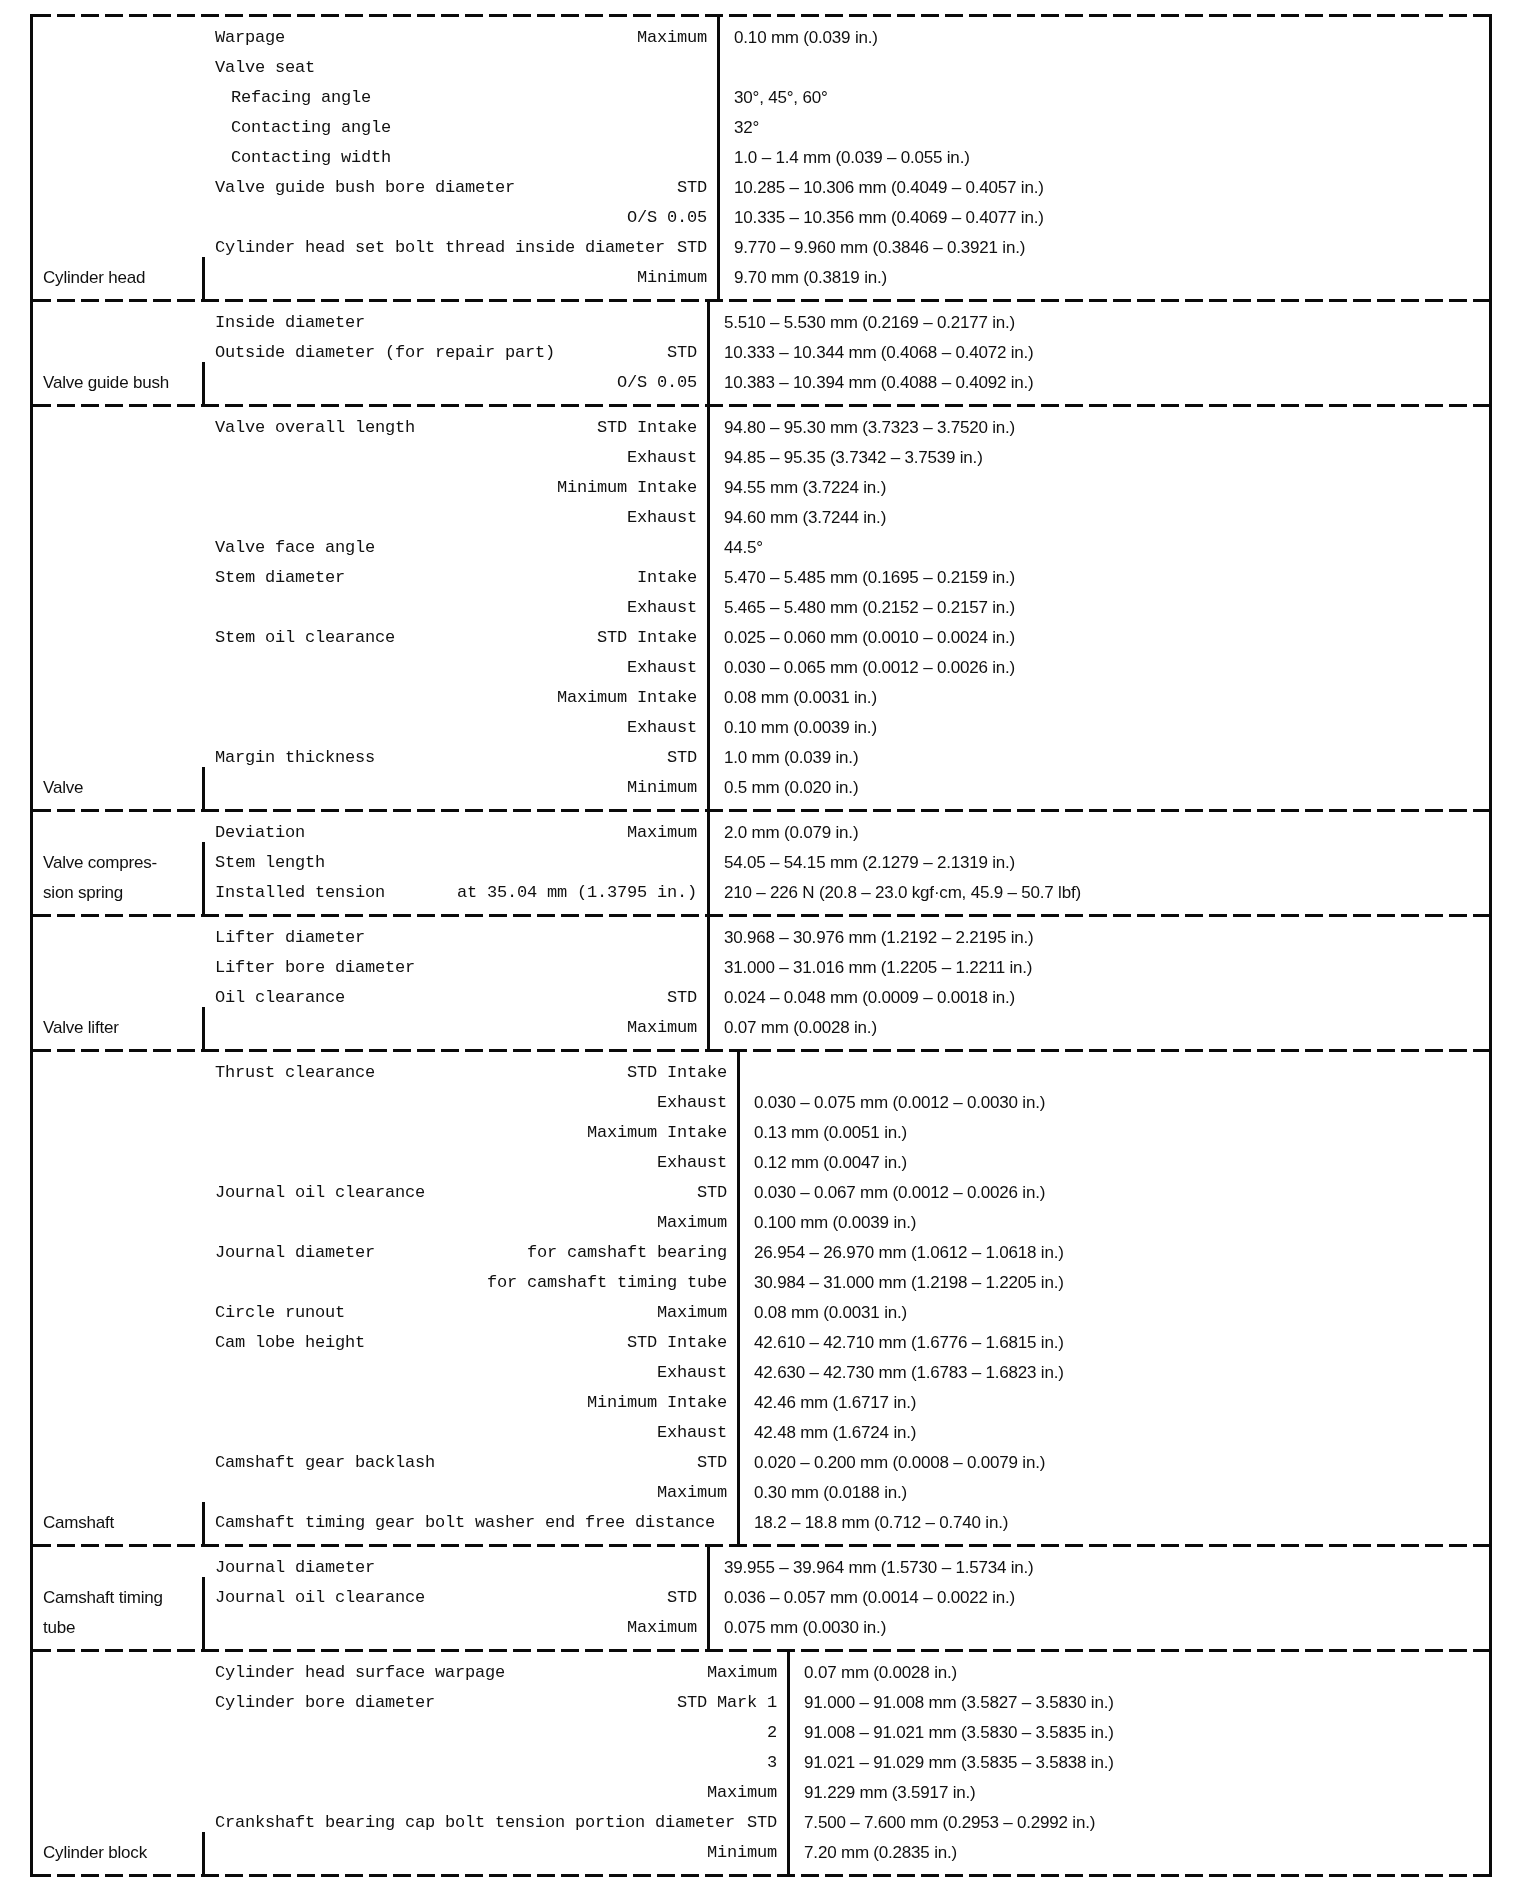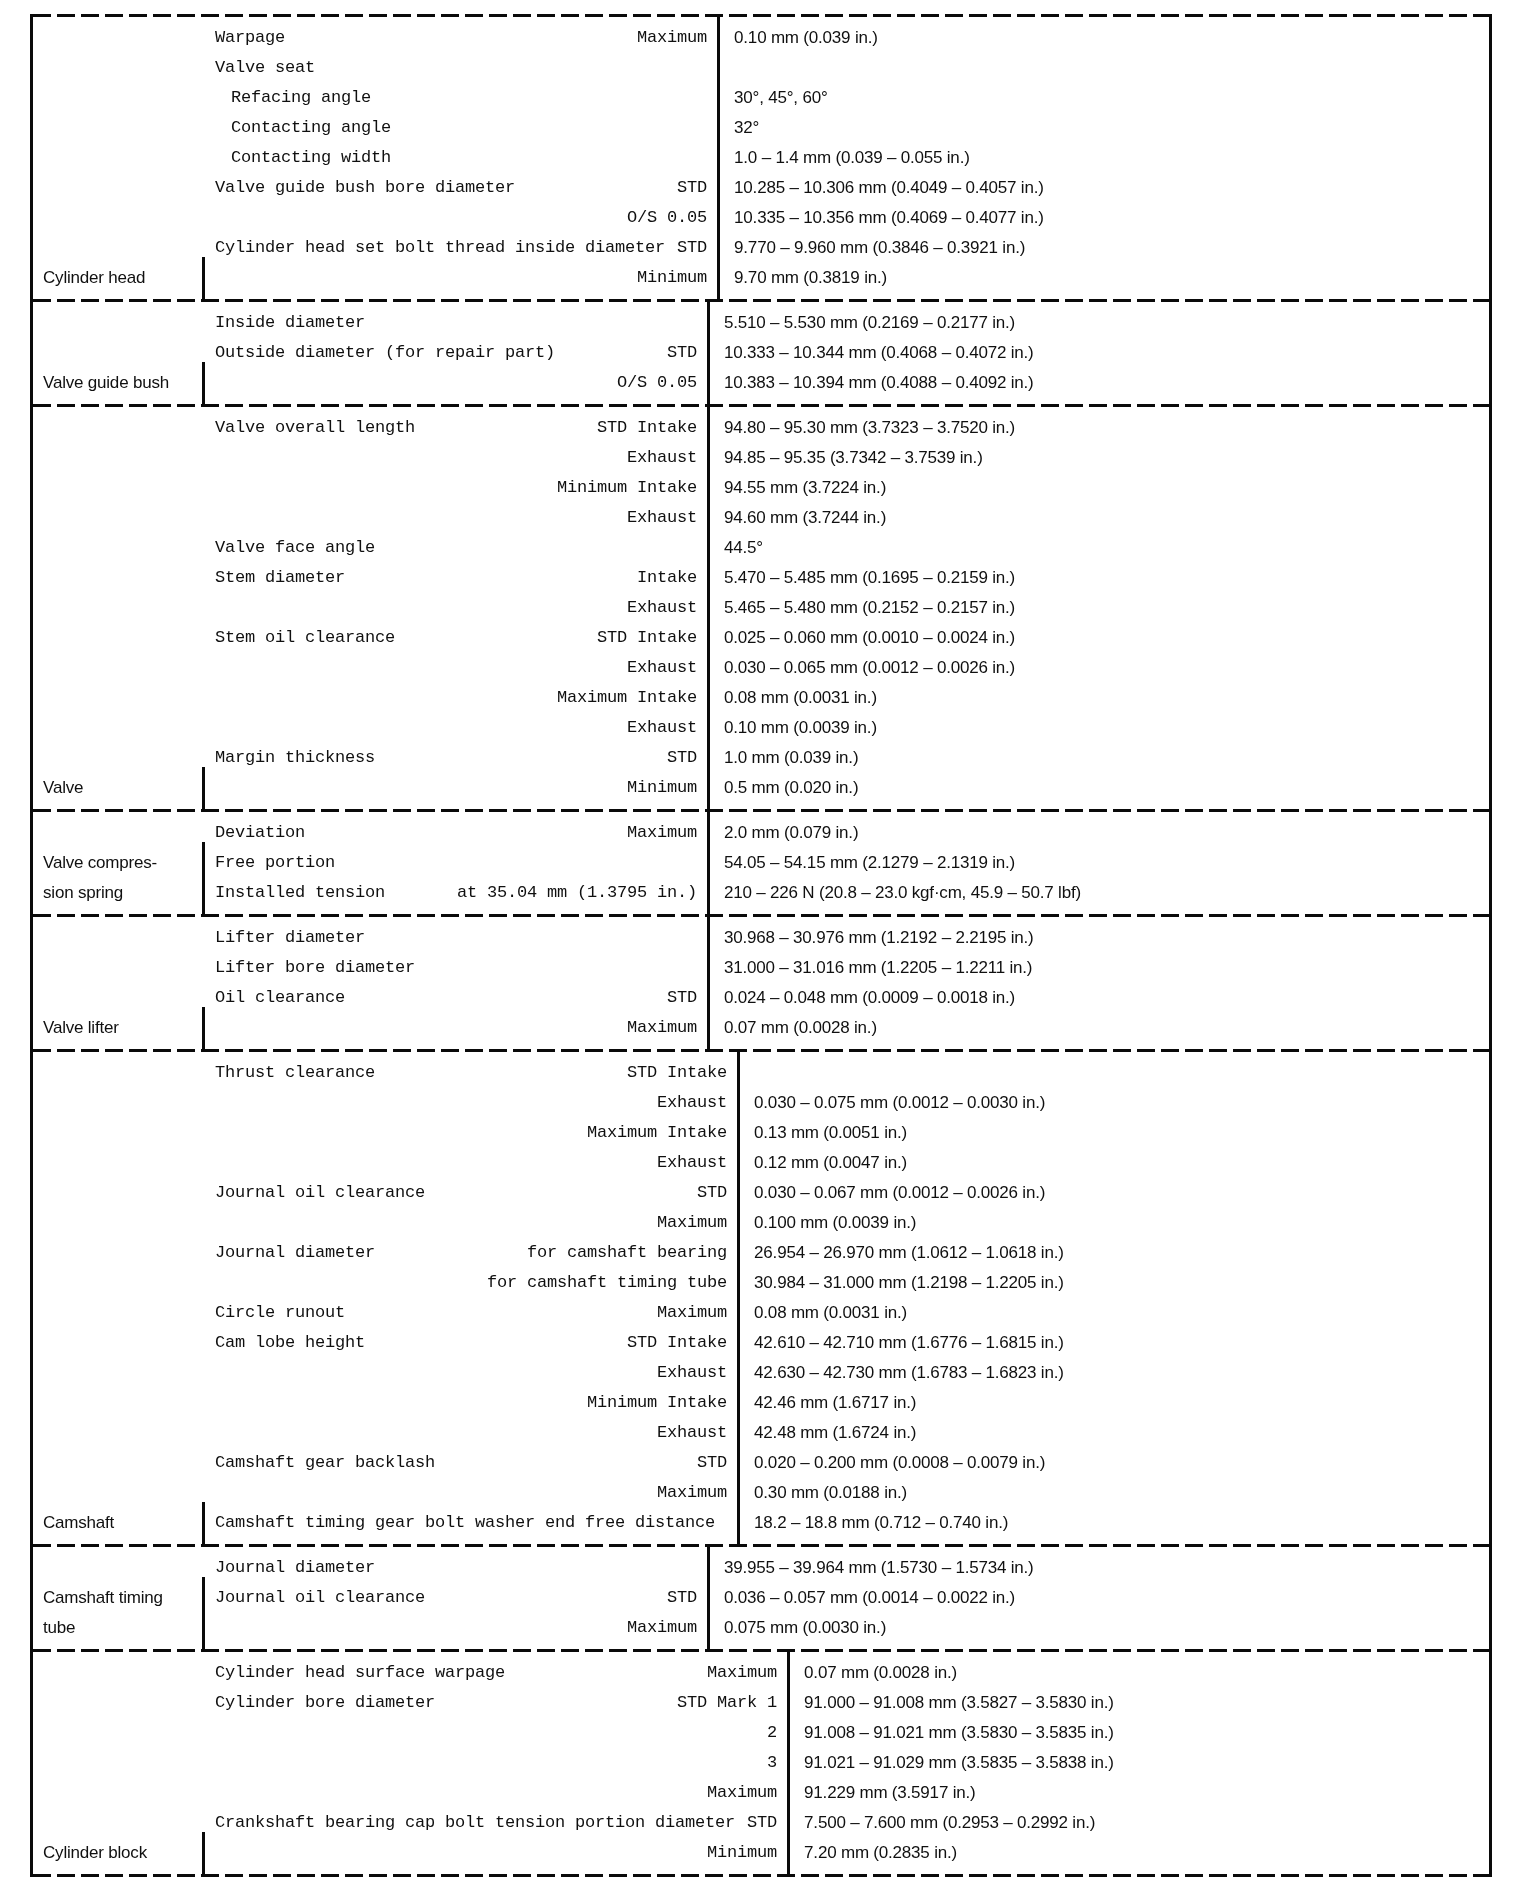--- a/index.html
+++ b/index.html
@@ -211,21 +211,21 @@
       <div class="hr"></div>
       <div class="section">
         <div class="comp">Valve compres-
 sion spring</div>
         <div class="mid-col">
           <div class="line">
             <span class="item">Deviation</span>
             <span class="qual">Maximum</span>
           </div>
           <div class="line">
-            <span class="item">Free portion</span>
+            <span class="item">Stem length</span>
             <span class="qual"></span>
           </div>
           <div class="line">
             <span class="item">Installed tension</span>
             <span class="qual">at 35.04 mm (1.3795 in.)</span>
           </div>
         </div>
         <div class="val-col">
           <div class="line">2.0 mm (0.079 in.)</div>
           <div class="line">54.05 – 54.15 mm (2.1279 – 2.1319 in.)</div>

